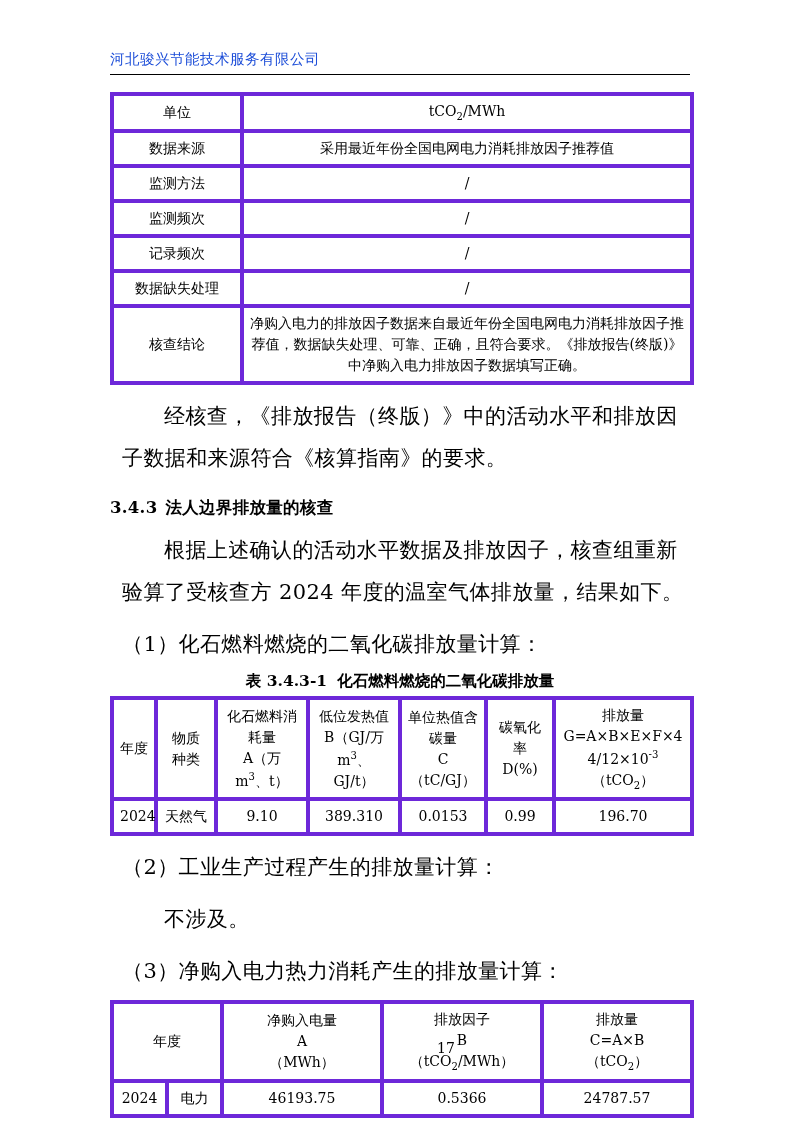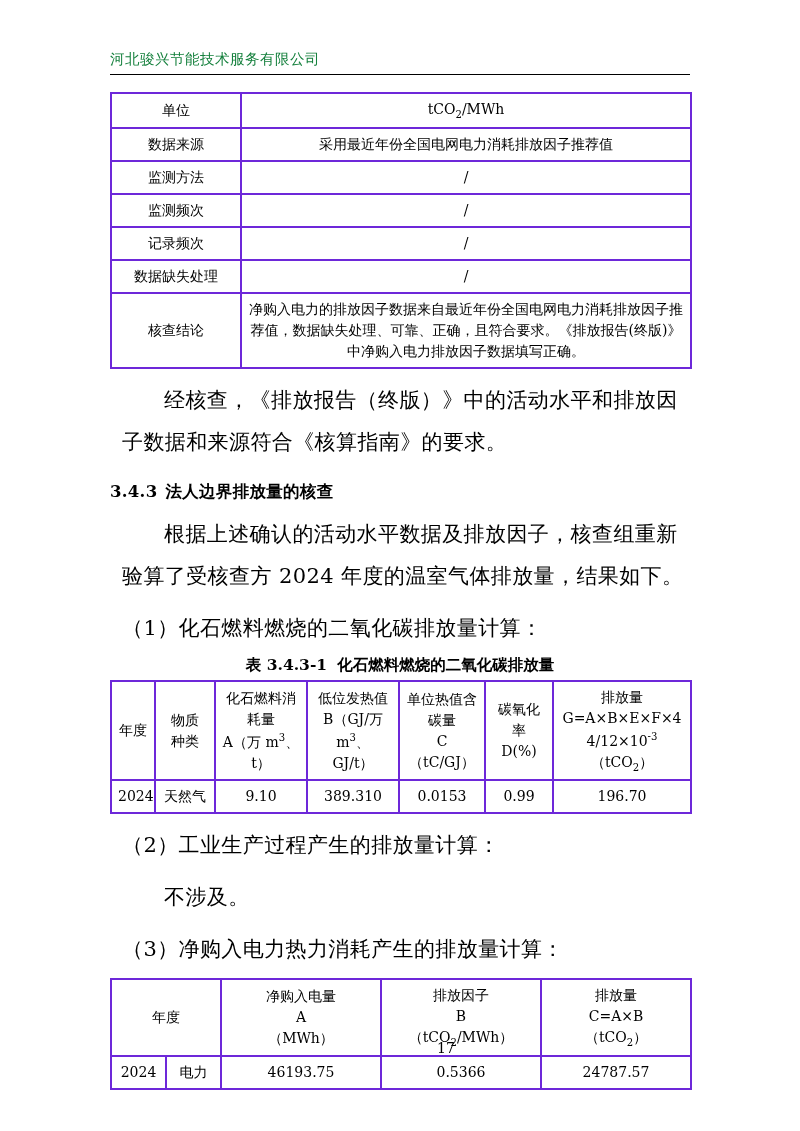--- a/index.html
+++ b/index.html
@@ -23,21 +23,21 @@
     box-sizing: border-box;
   }
   .header {
     position: absolute;
     left: 110px;
     top: 50px;
     width: 580px;
     font-size: 14.5px;
     font-family: Liberation Serif, serif;
     letter-spacing: 0.5px;
-    color: #15803d;
+    color: #1d4ed8;
   }
   .header-rule {
     position: absolute;
     left: 110px;
     top: 74px;
     width: 580px;
     height: 1px;
     background: #000;
   }
   .content {
@@ -46,21 +46,21 @@
     top: 92px;
     width: 580px;
   }
 
   table.doc-table {
     border-collapse: collapse;
     width: 580px;
     table-layout: fixed;
   }
   table.doc-table td {
-    border: 2px solid #6d28d9;
+    border: 4px solid #6d28d9;
     padding: 5px 6px;
     font-size: 14px;
     line-height: 1.5;
     vertical-align: middle;
     text-align: center;
     font-family: "DejaVu Serif", "Liberation Serif", serif;
   }
   td.justify {
     text-align: left;
     line-height: 1.65;

